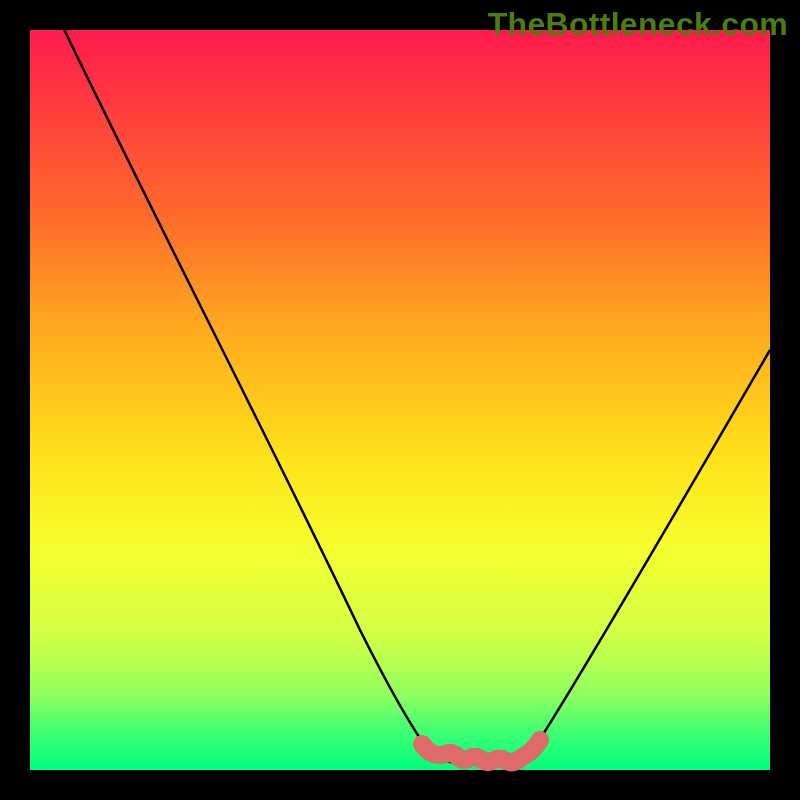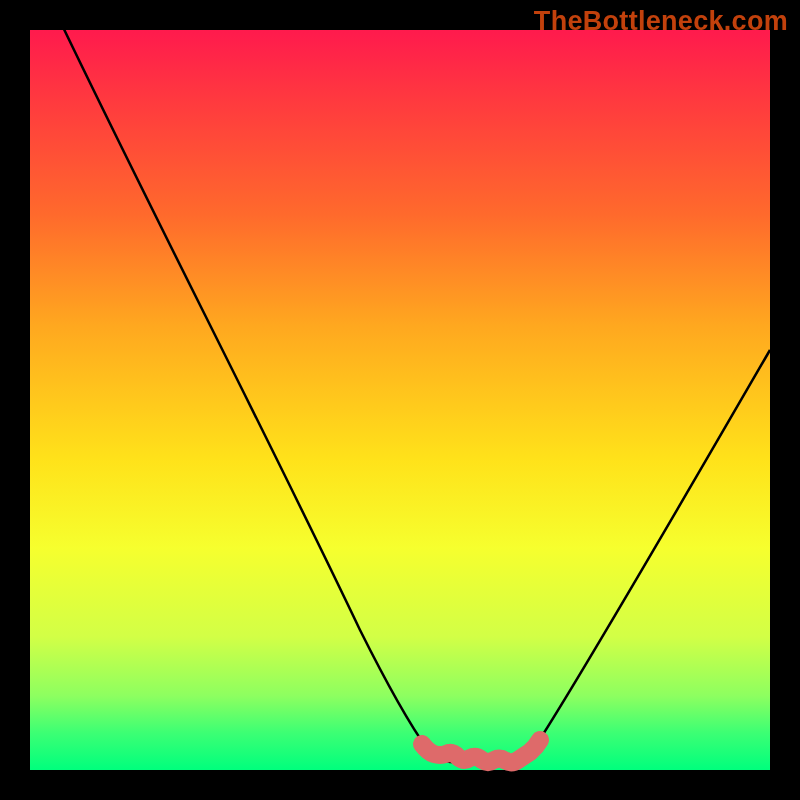--- a/index.html
+++ b/index.html
@@ -31,23 +31,23 @@
       #f6ff2e 70%,
       #d2ff46 82%,
       #8dff60 90%,
       #3cff74 95%,
       #00ff7d 100%);
   }
   .watermark {
     position: absolute;
     top: 6px;
     right: 12px;
-    font-size: 27px;
+    font-size: 32px;
     font-weight: 600;
-    color: #c2410c;
+    color: #4d7c0f;
     letter-spacing: 0.3px;
     user-select: none;
   }
   svg.curve {
     position: absolute;
     left: 0; top: 0;
     width: 100%; height: 100%;
     overflow: visible;
   }
 </style>

